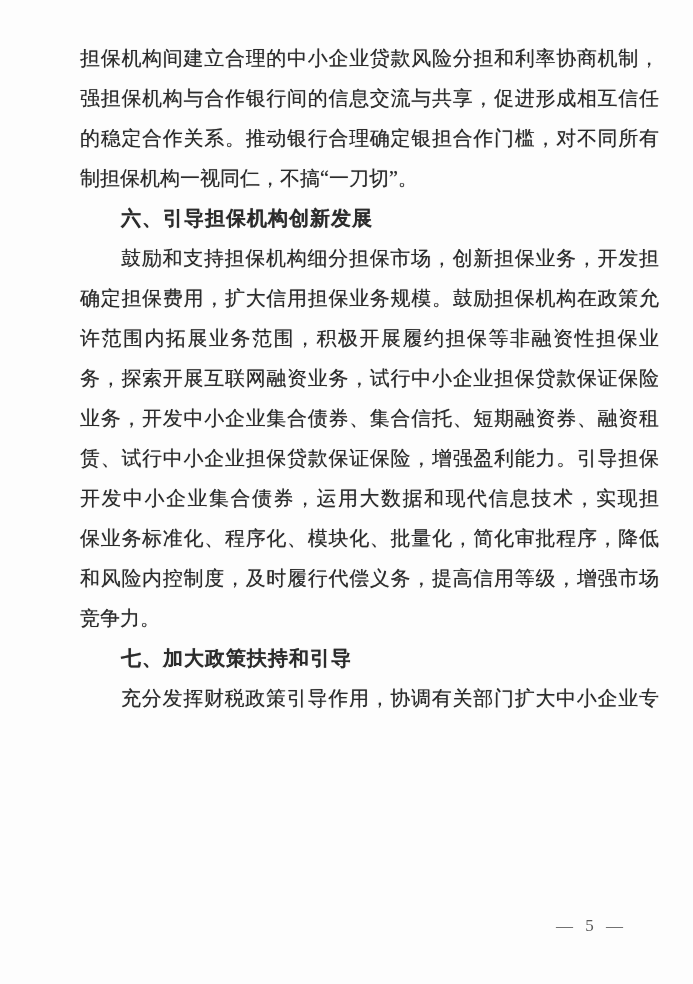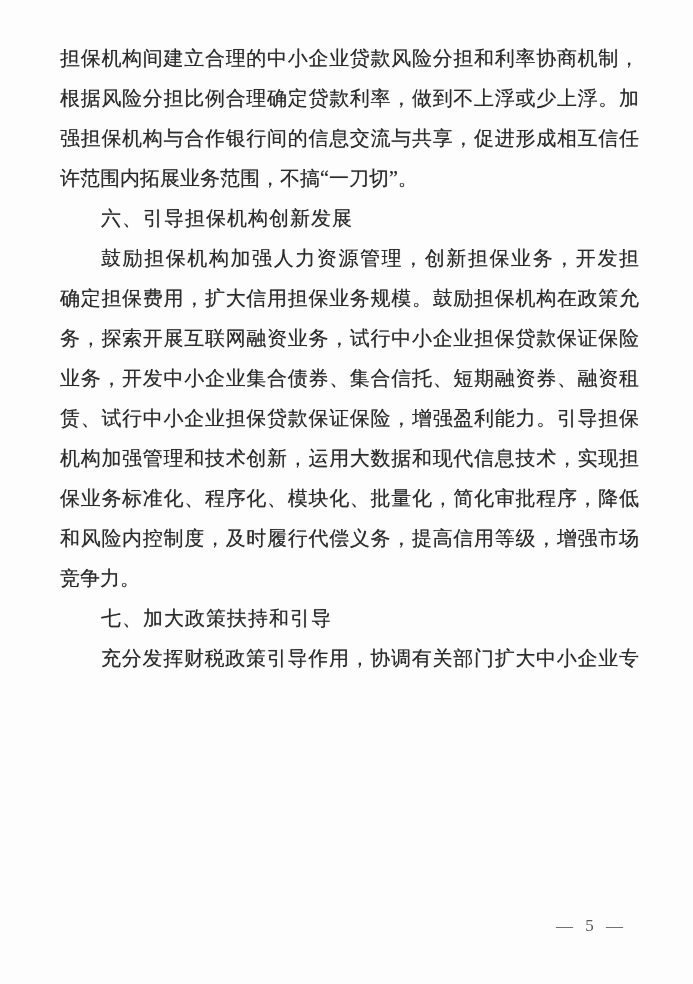--- a/index.html
+++ b/index.html
@@ -11,42 +11,42 @@
     position: relative;
     width: 693px;
     height: 984px;
     margin: 0 auto;
     background: var(--paper, #fdfdfd);
     overflow: hidden;
     font-family: "Liberation Serif", serif;
   }
   .doc-body {
     position: absolute;
-    left: 60px;
+    left: 80px;
     top: 38px;
     width: 579px;
   }
   .line {
     height: 40px;
     line-height: 40px;
     font-size: 20px;
     color: var(--ink, #2b2b2b);
     text-align: justify;
     text-shadow: 0 0 0.7px rgba(45,45,45,0.65);
     white-space: normal;
   }
   .line.justify {
     text-align-last: justify;
   }
   .line.indent {
     text-indent: 41px;
   }
   .line.heading {
     font-family: "Liberation Sans", sans-serif;
-    font-weight: 400;
+    font-weight: 700;
     font-size: 20px;
     letter-spacing: 1px;
     text-align: right;
     text-align-last: left;
   }
   .page-footer {
     position: absolute;
     right: 66px;
     top: 916px;
   }
@@ -56,30 +56,31 @@
     color: var(--pgnum, #5a5a5a);
     letter-spacing: 4px;
   }
 </style>
 </head>
 <body>
 
 <main class="page" style="--paper: #fdfdfd; --ink: #2b2b2b; --pgnum: #5a5a5a;">
   <div class="doc-body">
       <div class="line justify">担保机构间建立合理的中小企业贷款风险分担和利率协商机制，</div>
-      <div class="line justify">根据风险分担比例合理确定贷款利率，做到不上浮或少上浮。加</div>
       <div class="line justify">强担保机构与合作银行间的信息交流与共享，促进形成相互信任</div>
-      <div class="line">许范围内拓展业务范围，不搞“一刀切”。</div>
+      <div class="line justify">的稳定合作关系。推动银行合理确定银担合作门槛，对不同所有</div>
+      <div class="line">制担保机构一视同仁，不搞“一刀切”。</div>
       <div class="line heading indent">六、引导担保机构创新发展</div>
-      <div class="line indent justify">鼓励担保机构加强人力资源管理，创新担保业务，开发担</div>
+      <div class="line indent justify">鼓励和支持担保机构细分担保市场，创新担保业务，开发担</div>
       <div class="line justify">确定担保费用，扩大信用担保业务规模。鼓励担保机构在政策允</div>
+      <div class="line justify">许范围内拓展业务范围，积极开展履约担保等非融资性担保业</div>
       <div class="line justify">务，探索开展互联网融资业务，试行中小企业担保贷款保证保险</div>
       <div class="line justify">业务，开发中小企业集合债券、集合信托、短期融资券、融资租</div>
       <div class="line justify">赁、试行中小企业担保贷款保证保险，增强盈利能力。引导担保</div>
-      <div class="line justify">机构加强管理和技术创新，运用大数据和现代信息技术，实现担</div>
+      <div class="line justify">开发中小企业集合债券，运用大数据和现代信息技术，实现担</div>
       <div class="line justify">保业务标准化、程序化、模块化、批量化，简化审批程序，降低</div>
       <div class="line justify">和风险内控制度，及时履行代偿义务，提高信用等级，增强市场</div>
       <div class="line">竞争力。</div>
       <div class="line heading indent">七、加大政策扶持和引导</div>
       <div class="line indent justify">充分发挥财税政策引导作用，协调有关部门扩大中小企业专</div>
     </div>
   <div class="page-footer">
     <span class="page-number">— 5 —</span>
   </div>
 </main>

